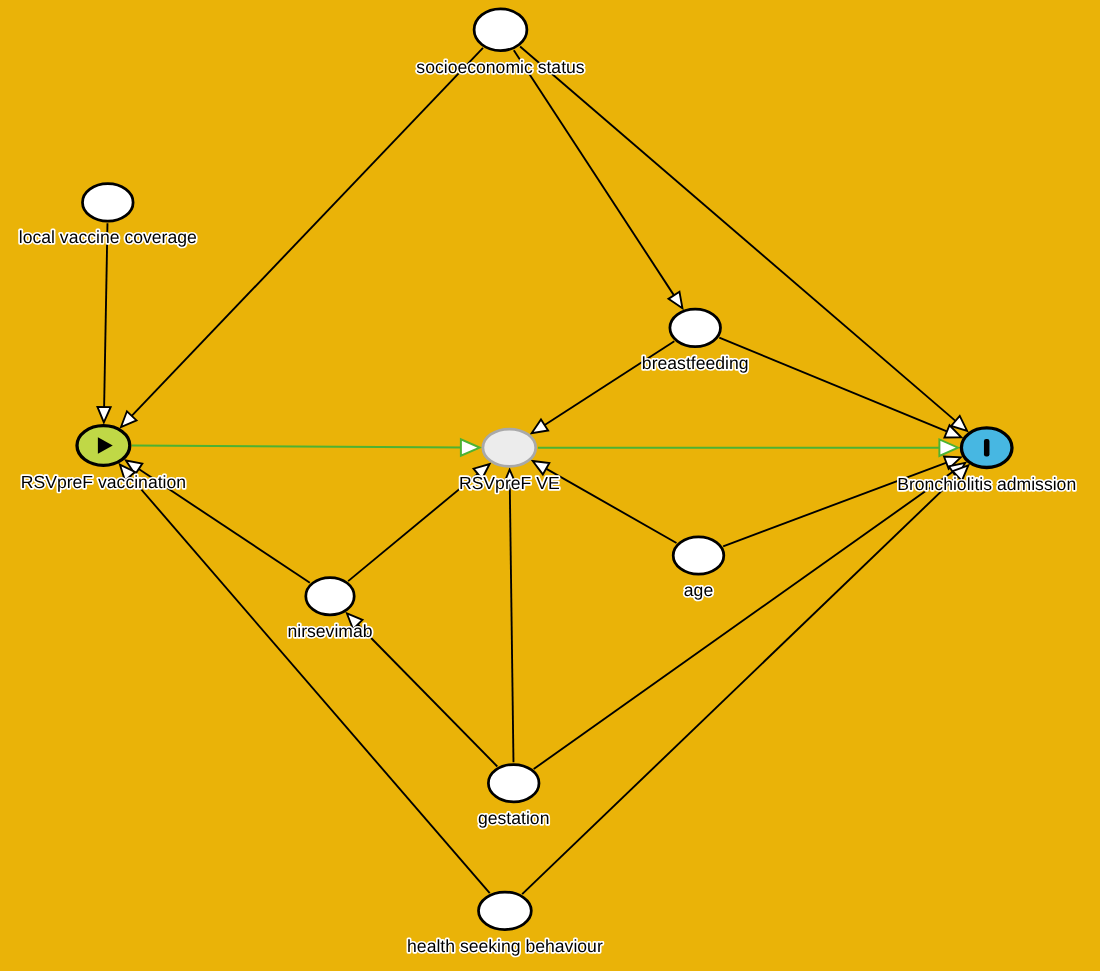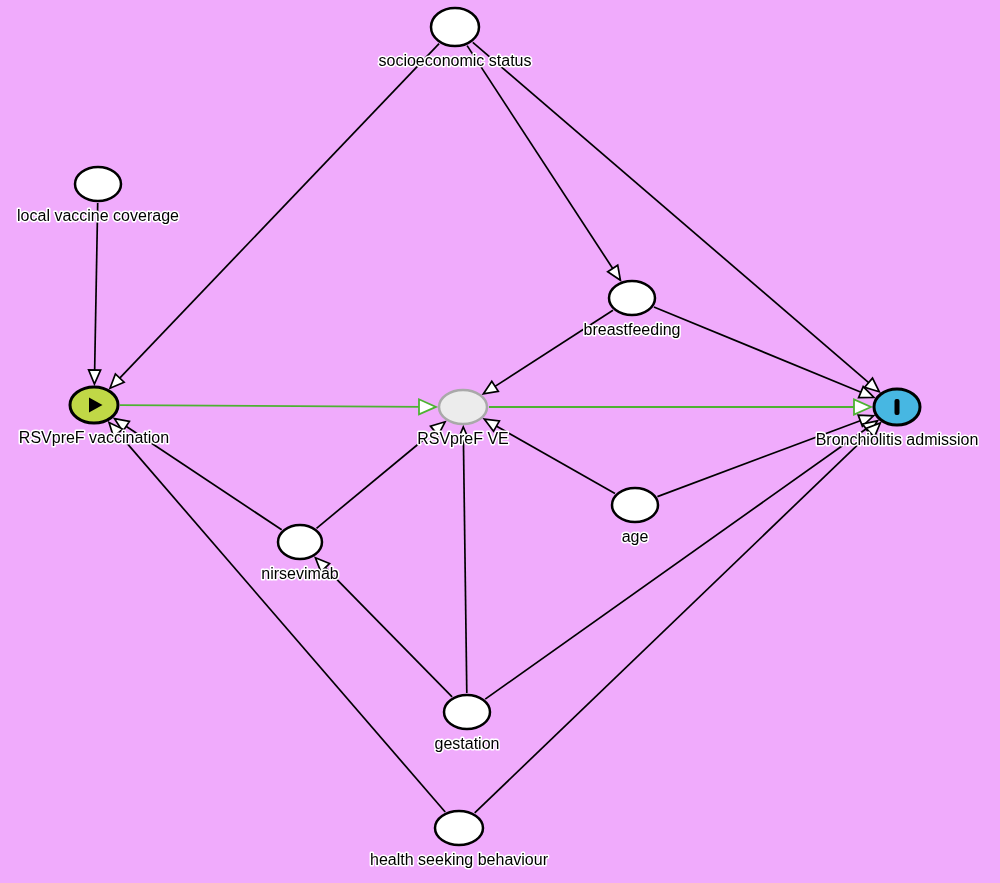--- a/index.html
+++ b/index.html
@@ -4,21 +4,21 @@
 <style>
   html, body {
     margin: 0;
     padding: 0;
     background: #ffffff;
   }
   .stage {
     position: relative;
     width: 1000px;
     height: 883px;
-    background: #f0abfc;
+    background: #eab308;
     overflow: hidden;
   }
   svg { display: block; }
   text.node-label {
     font-family: "Liberation Sans", sans-serif;
     font-size: 16px;
     fill: #000000;
     paint-order: stroke;
     stroke: #ffffff;
     stroke-width: 3px;

